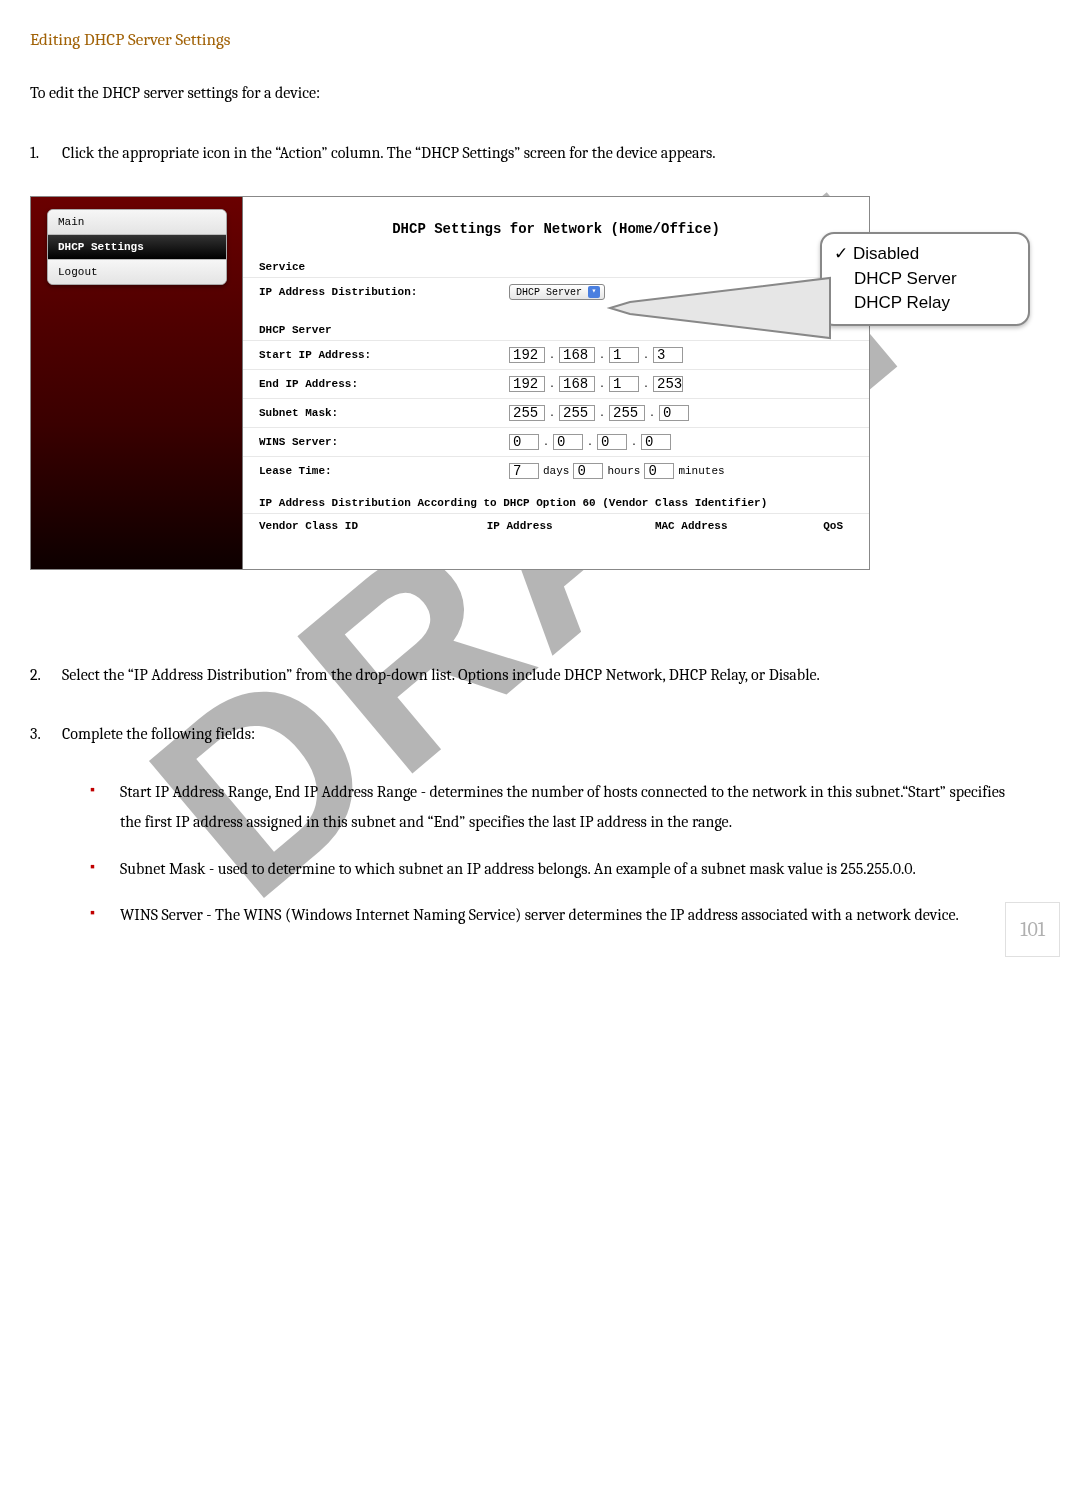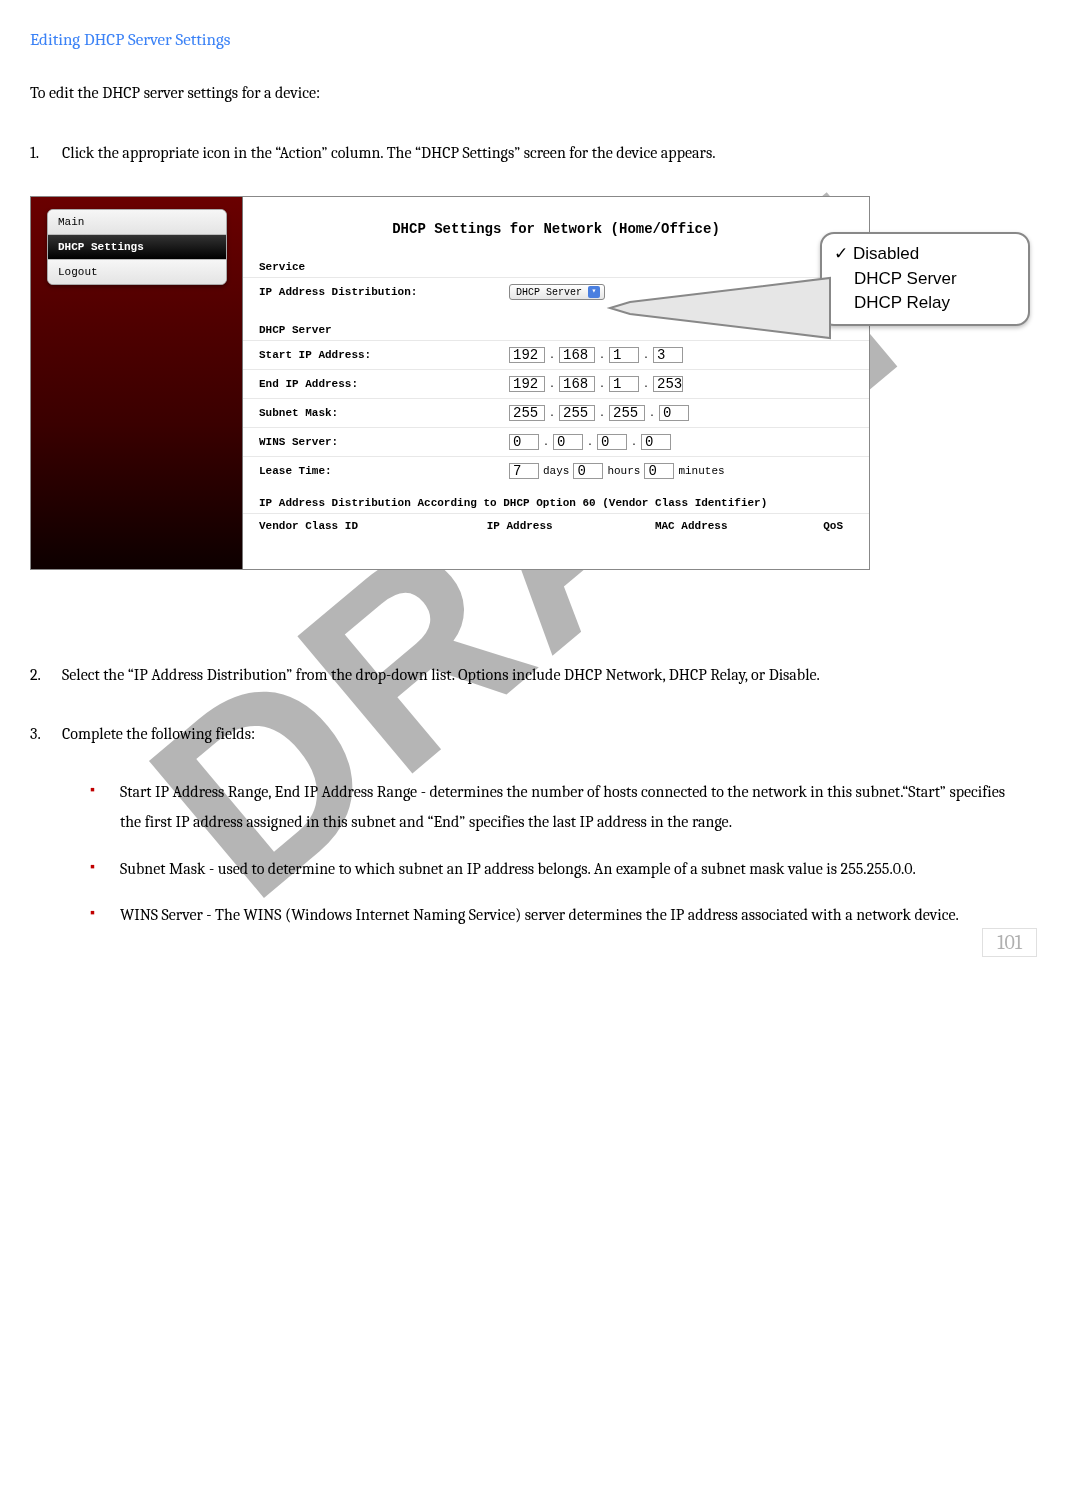--- a/index.html
+++ b/index.html
@@ -21,21 +21,21 @@
     font-size: 260px;
     font-weight: 700;
     color: rgba(120,120,120,0.55);
     font-family: Arial, Helvetica, sans-serif;
     letter-spacing: 6px;
     pointer-events: none;
     z-index: 0;
     white-space: nowrap;
   }
   .content { position: relative; z-index: 1; }
-  .heading { color: #3b82f6; font-size: 17px; margin: 0 0 30px 0; }
+  .heading { color: #a16207; font-size: 17px; margin: 0 0 30px 0; }
   .intro   { margin: 0 0 30px 0; line-height: 1.8; }
   .step    { display: flex; margin: 0 0 28px 0; line-height: 1.9; }
   .step .num { width: 32px; flex: 0 0 32px; }
   .step .txt { flex: 1; }
   .bullet-list { margin-left: 60px; }
   .bullet { display: flex; margin: 0 0 16px 0; line-height: 1.9; }
   .bullet .dot { width: 30px; flex: 0 0 30px; color: #c00000; font-size: 14px; }
   .bullet .txt { flex: 1; }
 
   
@@ -134,22 +134,22 @@
   }
   .callout .opt { white-space: nowrap; }
   .callout .check::before { content: "✓ "; }
   .callout svg.pointer {
     position: absolute; left: -210px; top: 36px; width: 220px; height: 80px;
     overflow: visible;
   }
   .callout svg.pointer path { fill: #e6e6e6; stroke: #888; stroke-width: 2; }
 
   .page-num {
-    position: absolute; right: 46px; bottom: 20px;
-    border: 1px solid #e0e0e0; padding: 2px 14px;
+    position: absolute; right: 23px; bottom: 20px;
+    border: 1px solid #e0e0e0; padding: 15px 14px;
     color: #b0b0b0; font-size: 20px; font-family: Cambria, serif;
   }
 </style>
 </head>
 <body>
 
 <div class="watermark">DRAFT</div>
 
 <div class="content">
 

